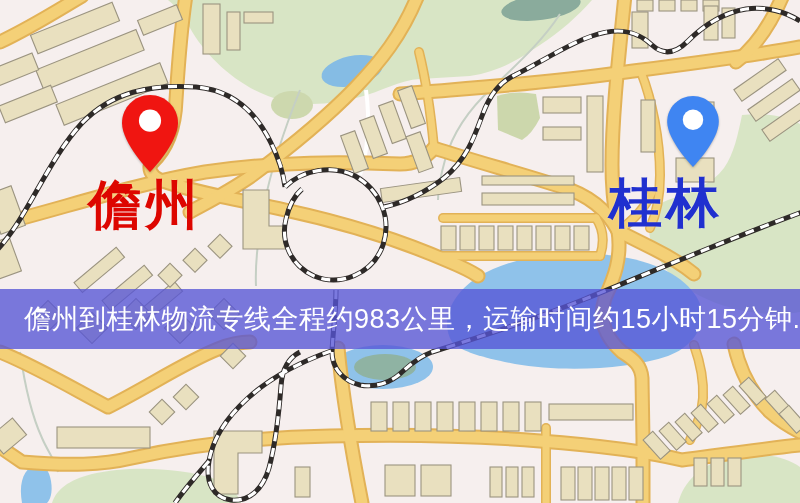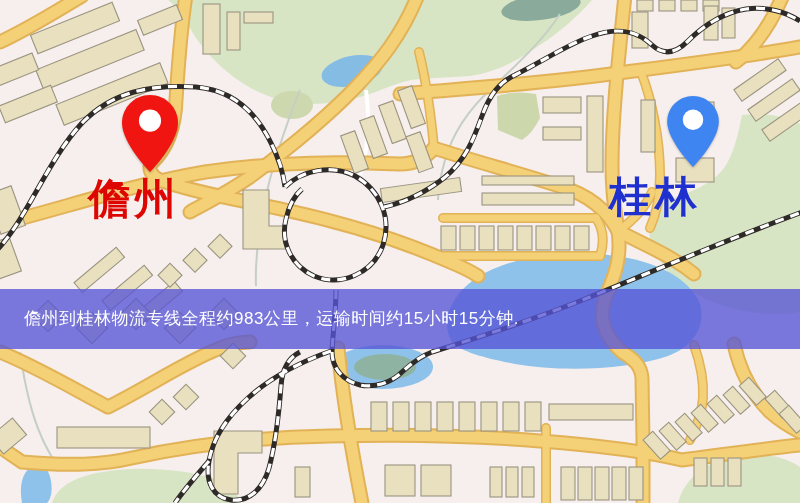--- a/index.html
+++ b/index.html
@@ -2,26 +2,26 @@
 <html><head>
 <meta charset="utf-8">
 <style>
   html,body{margin:0;padding:0;background:#222;}
   .stage{position:relative;width:800px;height:503px;overflow:hidden;
          font-family:"Liberation Sans","DejaVu Sans",sans-serif;background:#f6efee;}
   .map-art{position:absolute;left:0;top:0;width:800px;height:503px;display:block;}
   .bld{fill:#e9e0bf;stroke:#9b9480;stroke-width:1.1;}
   .pin{position:absolute;filter:drop-shadow(0 1px 1px rgba(0,0,0,.25));}
   .pin svg{display:block;}
-  .place-label{position:absolute;font-weight:bold;font-size:42px;letter-spacing:4px;
+  .place-label{position:absolute;font-weight:bold;font-size:53px;letter-spacing:4px;
                line-height:1;white-space:nowrap;text-shadow:0 0 2px rgba(255,255,255,.35);}
   .label-origin{left:88px;top:178px;color:#dd0600;}
   .label-dest{left:609px;top:176px;color:#2030cf;}
   .route-banner{position:absolute;left:0;top:289px;width:800px;height:60px;
-                background:rgba(86,84,214,0.78);color:#ffffff;font-size:17px;
+                background:rgba(86,84,214,0.78);color:#ffffff;font-size:27px;
                 line-height:60px;padding-left:24px;box-sizing:border-box;
                 letter-spacing:0.5px;white-space:nowrap;}
 </style>
 </head>
 <body>
 
 <div class="stage">
 
   <svg class="map-art" viewBox="0 0 800 503" xmlns="http://www.w3.org/2000/svg">
     <defs>

